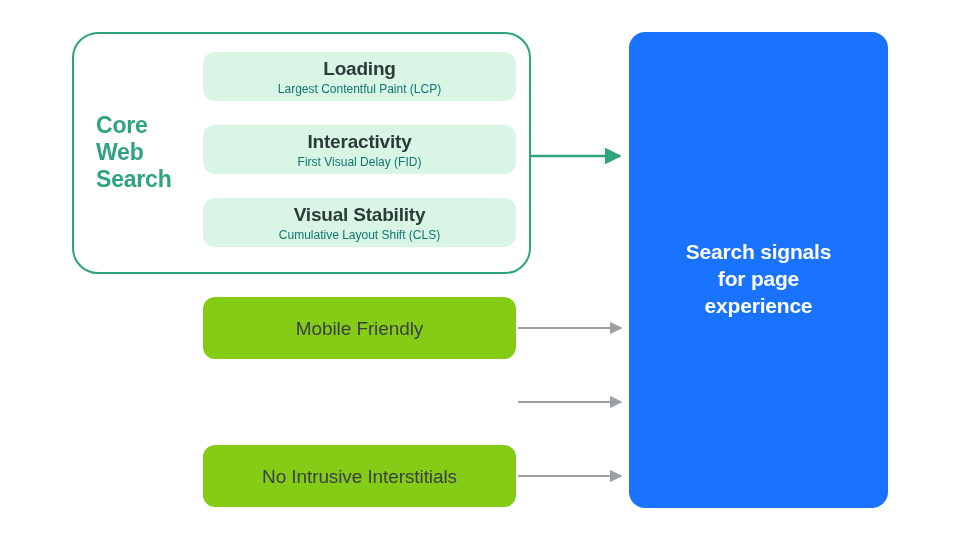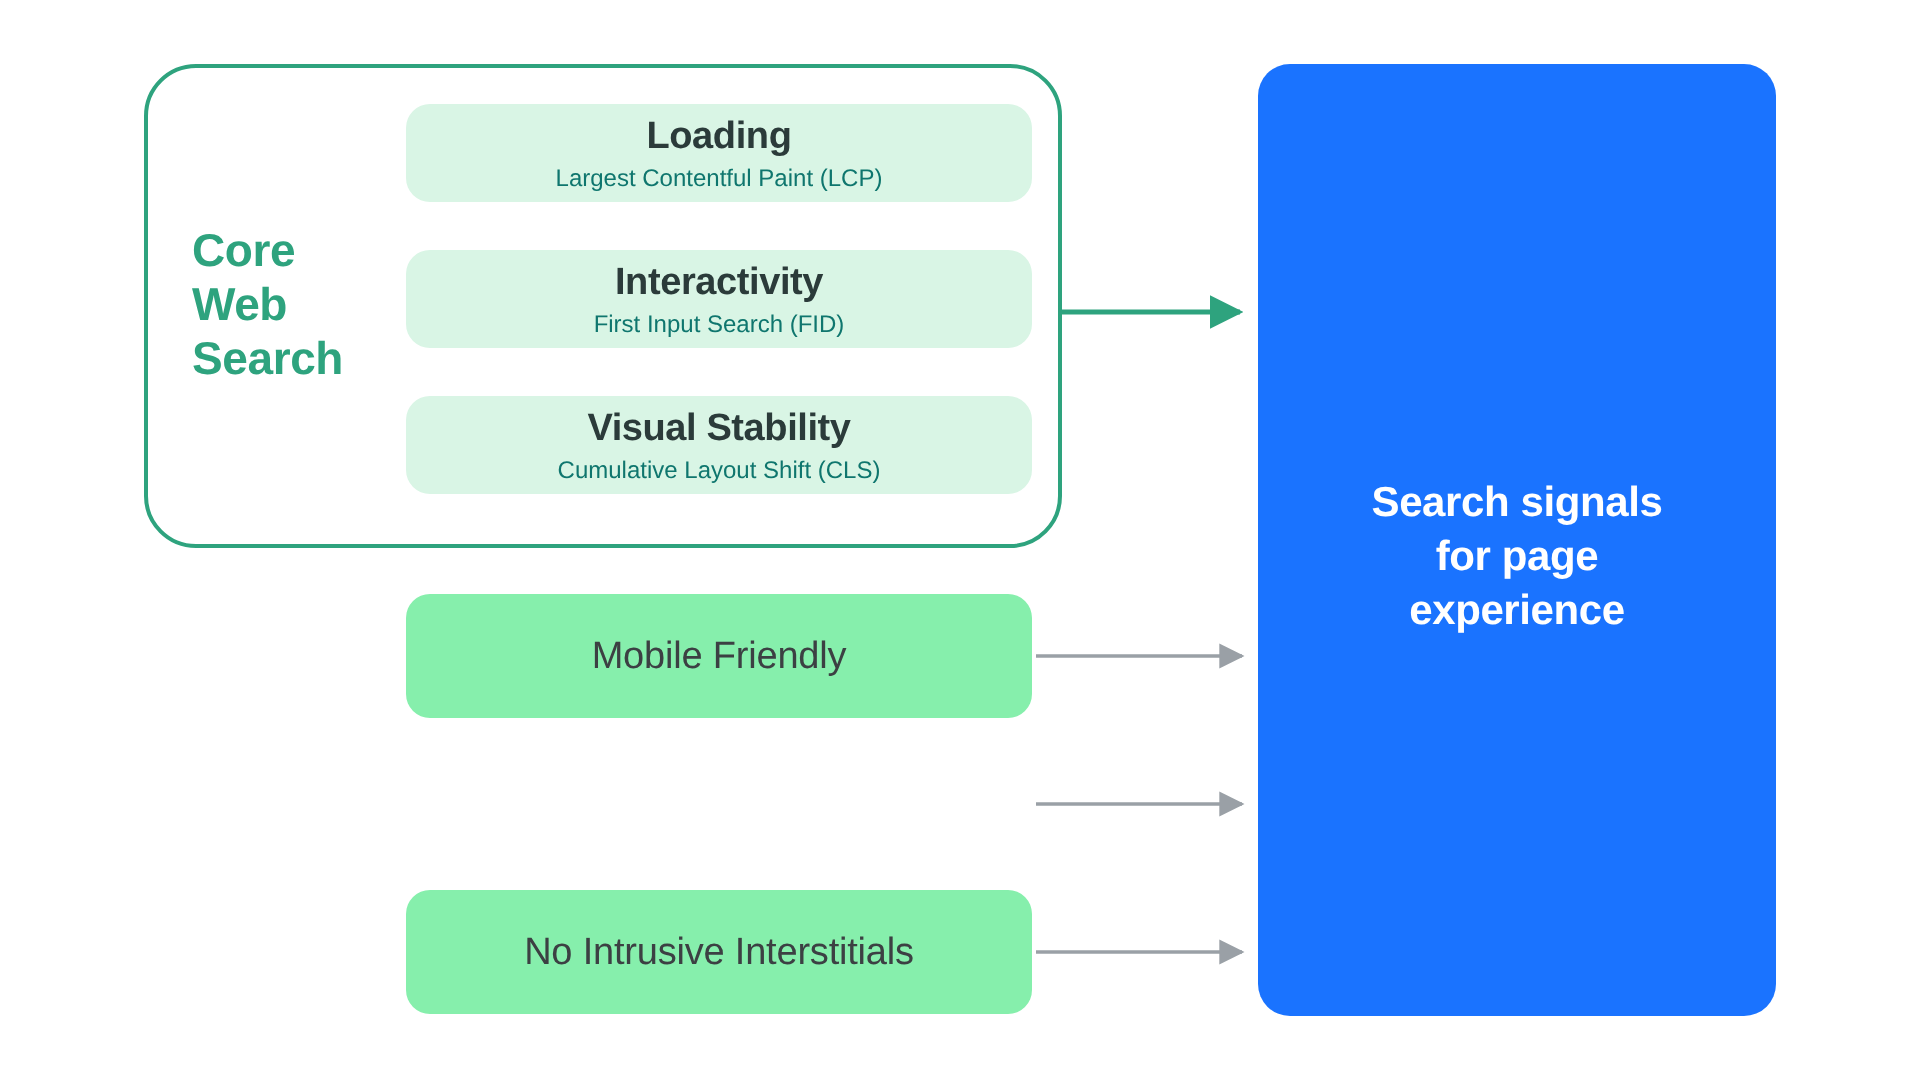--- a/index.html
+++ b/index.html
@@ -73,21 +73,21 @@
     color: #0f766e;
     margin-top: 1px;
   }
 
   
   .signal-box {
     position: absolute;
     left: 203px;
     width: 313px;
     height: 62px;
-    background: #86efac;
+    background: #84cc16;
     border-radius: 12px;
     display: flex;
     align-items: center;
     justify-content: center;
   }
   .signal-box.s0 { top: 297px; }
   .signal-box.s1 { top: 371px; }
   .signal-box.s2 { top: 445px; }
 
   .signal-label {
@@ -142,21 +142,21 @@
 Web
 Search</div>
 
   <div class="metric-card c0">
     <div class="metric-title">Loading</div>
     <div class="metric-sub">Largest Contentful Paint (LCP)</div>
   </div>
 
   <div class="metric-card c1">
     <div class="metric-title">Interactivity</div>
-    <div class="metric-sub">First Input Search (FID)</div>
+    <div class="metric-sub">First Visual Delay (FID)</div>
   </div>
 
   <div class="metric-card c2">
     <div class="metric-title">Visual Stability</div>
     <div class="metric-sub">Cumulative Layout Shift (CLS)</div>
   </div>
 
   <div class="signal-box s0">
     <div class="signal-label">Mobile Friendly</div>
   </div>

